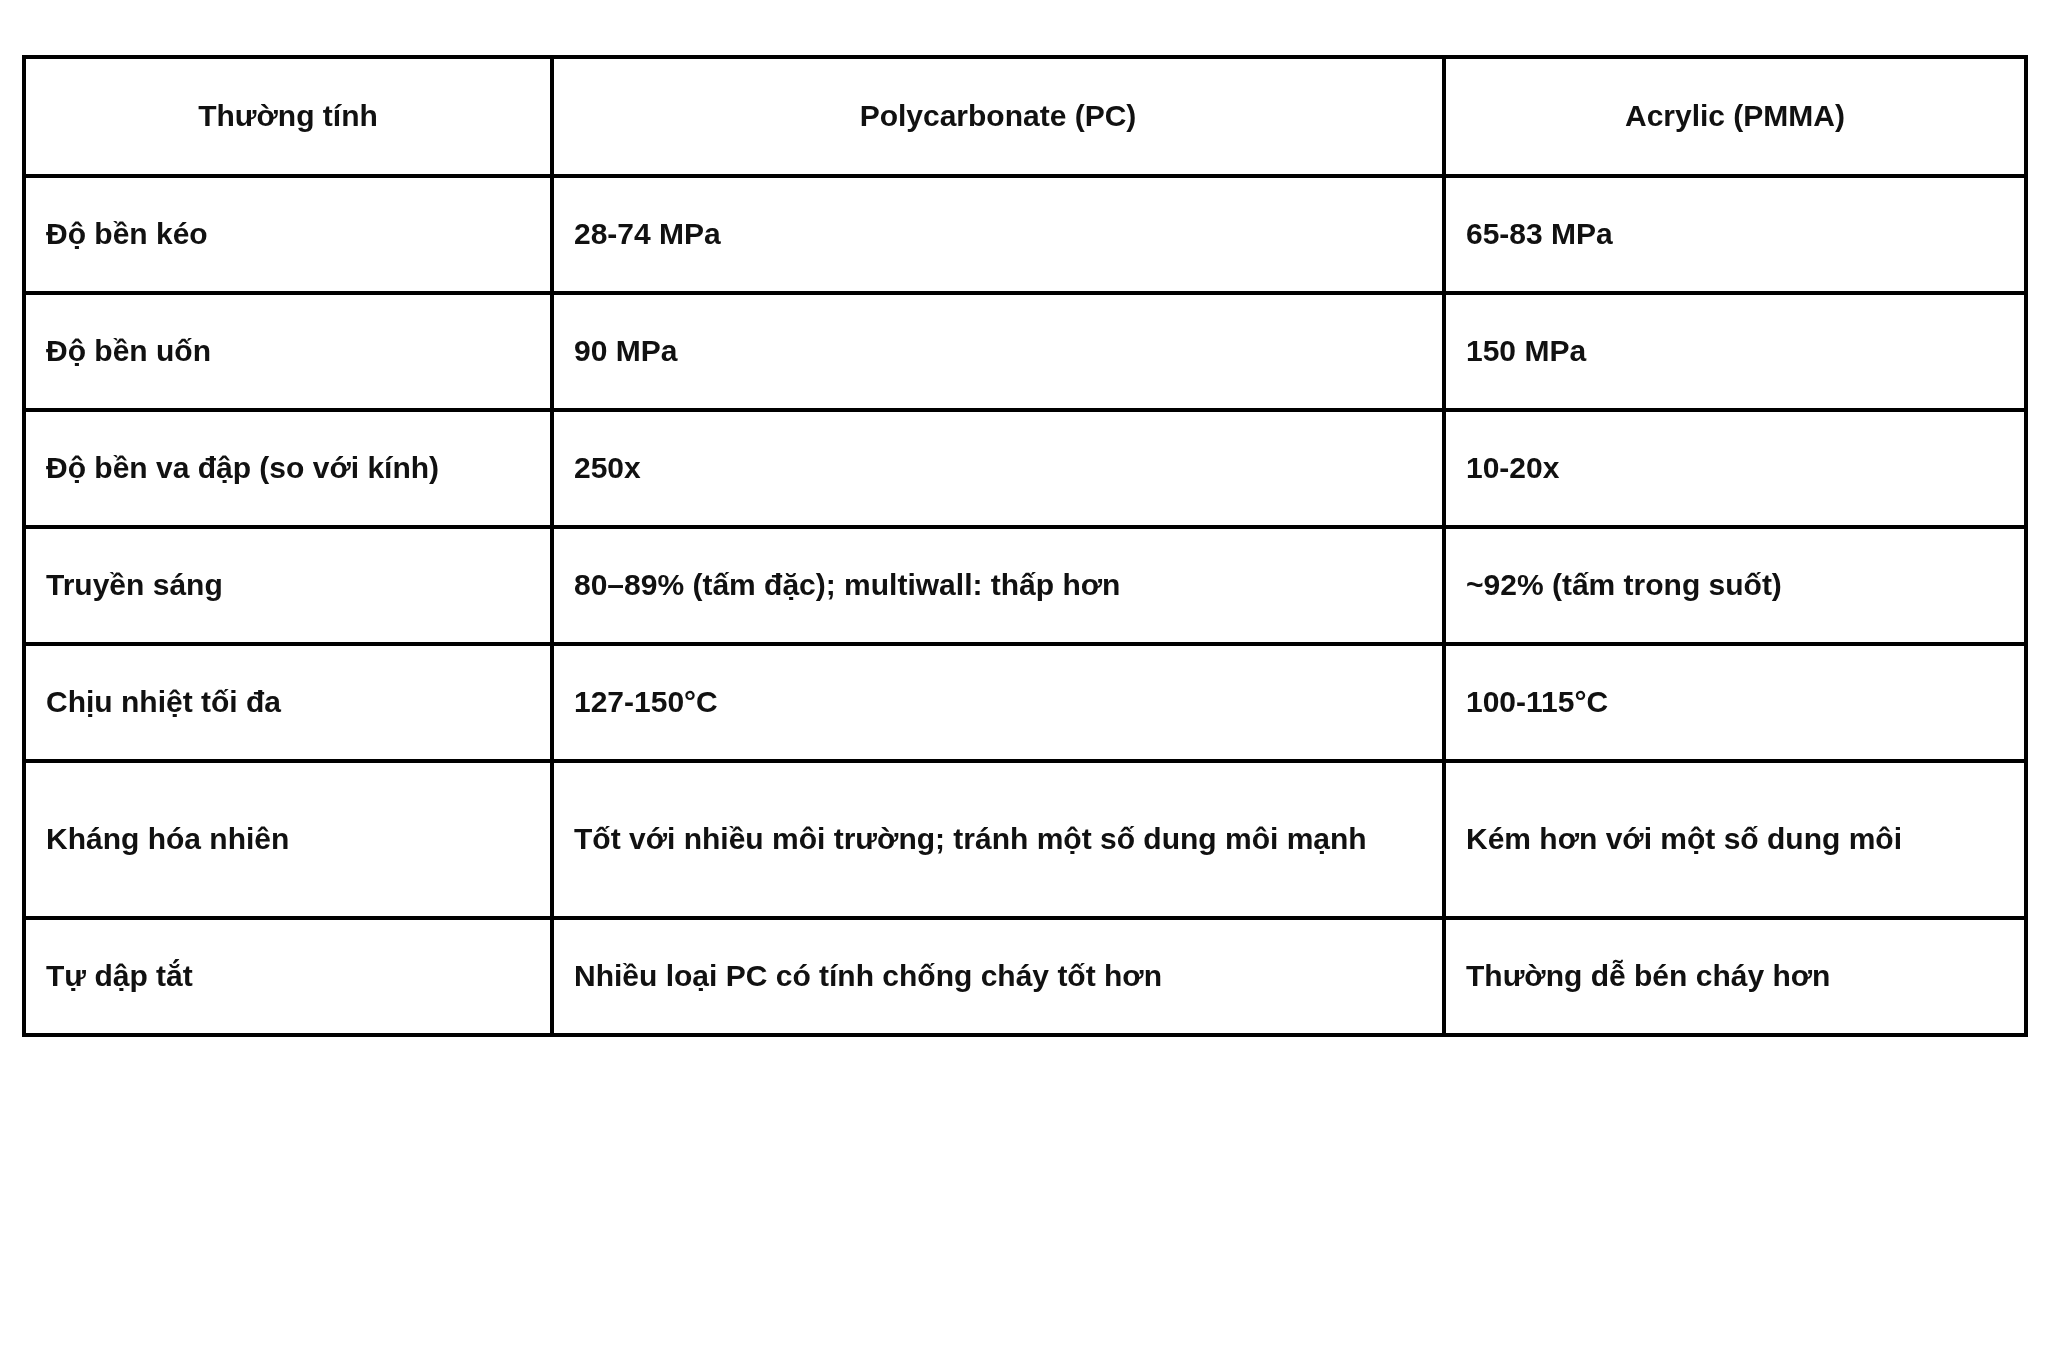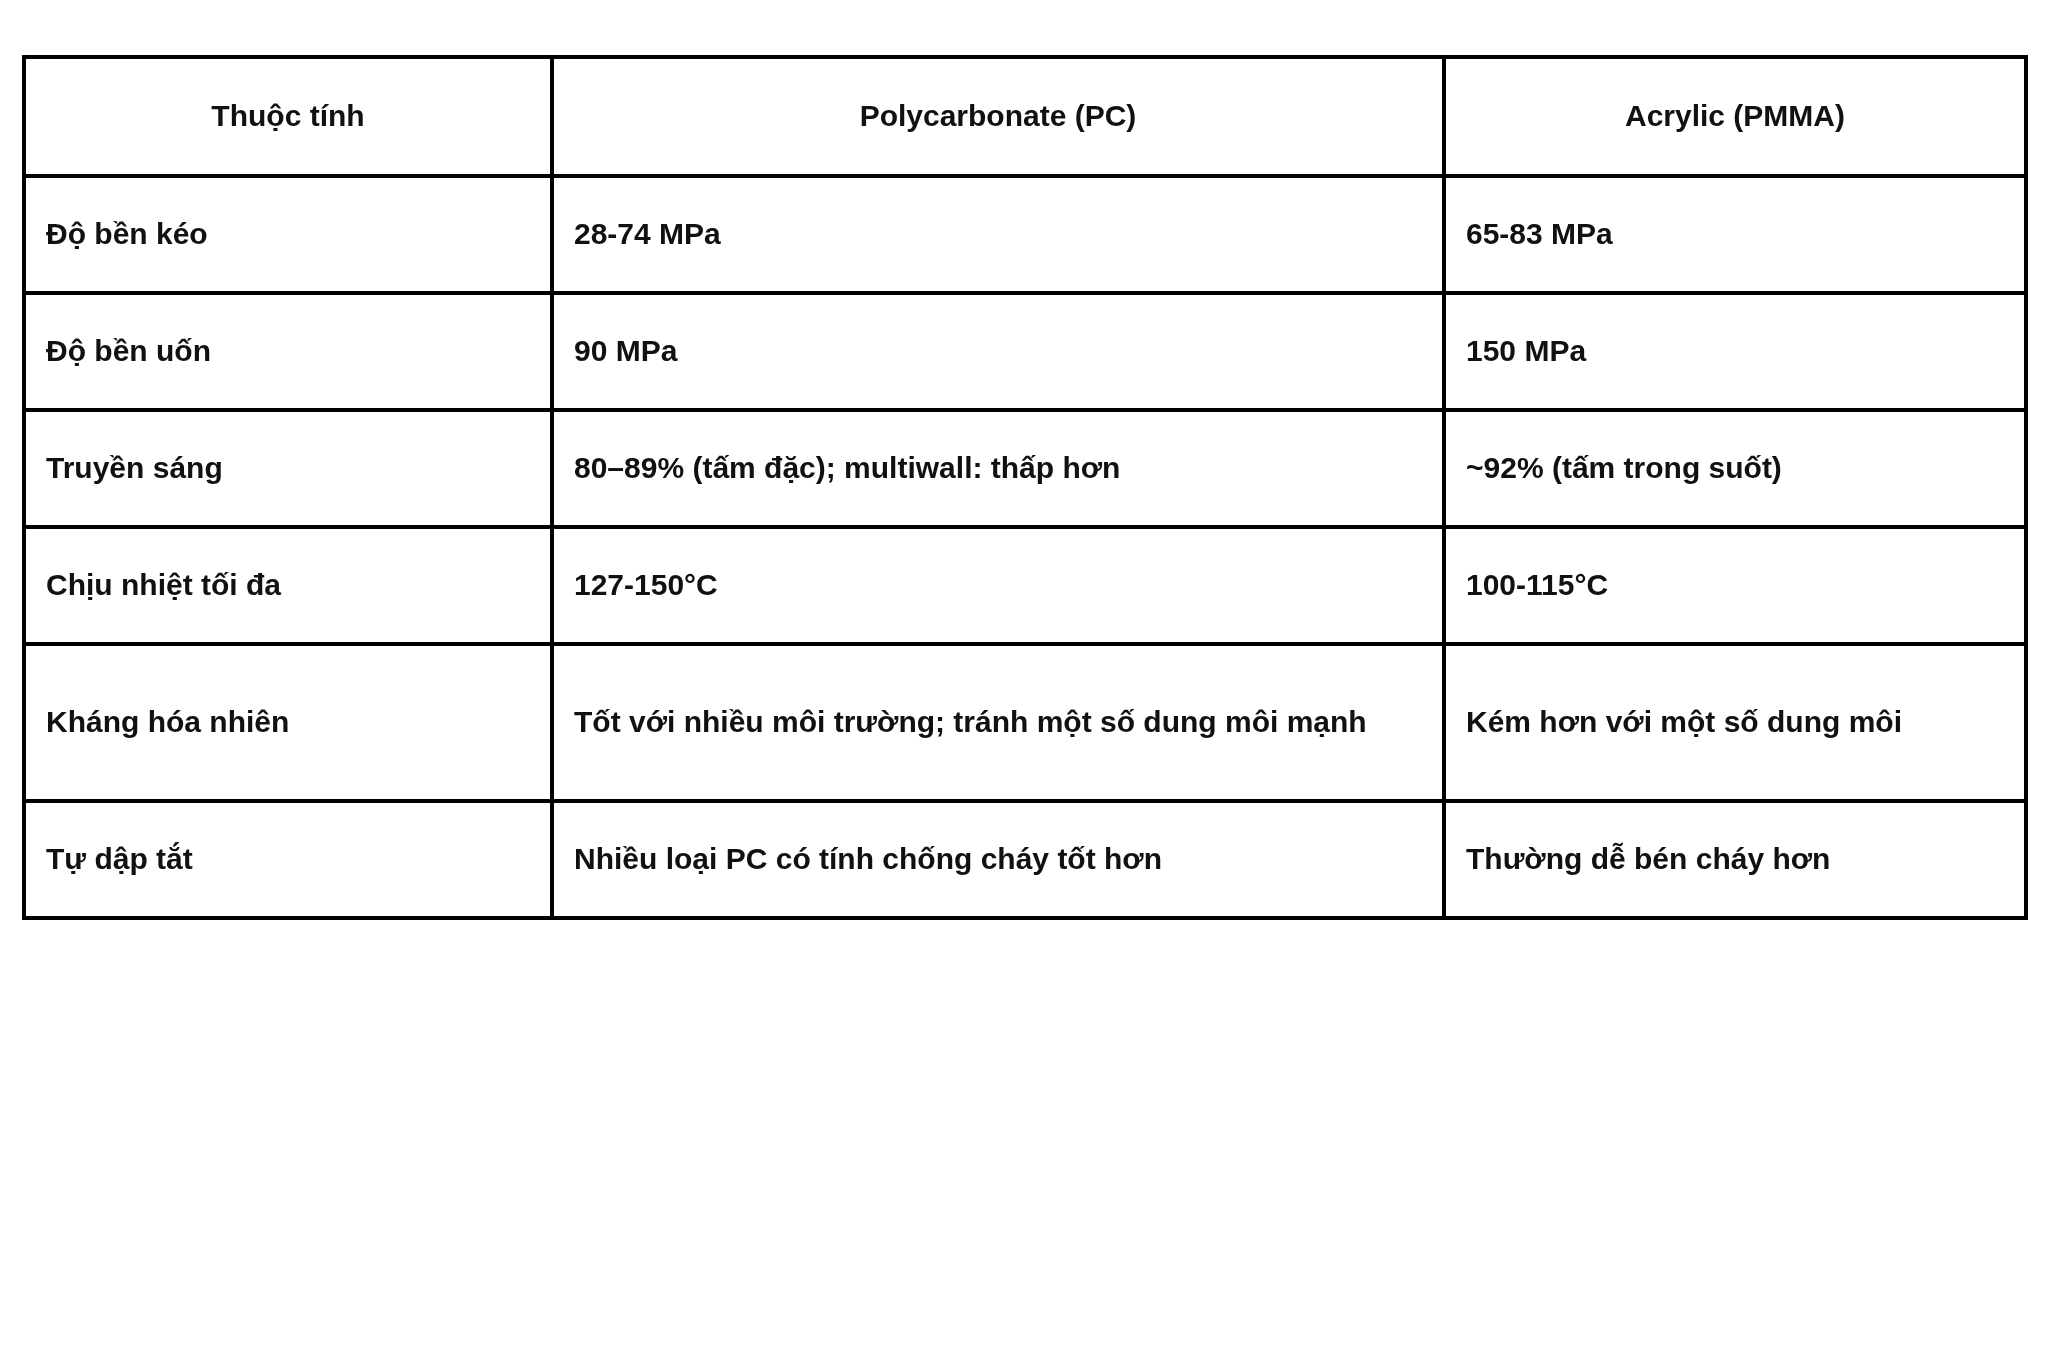--- a/index.html
+++ b/index.html
@@ -54,35 +54,40 @@
 <body>
 
 <table class="comparison-table">
   <colgroup>
     <col class="c1">
       <col class="c2">
       <col class="c3">
   </colgroup>
   <thead>
     <tr>
-      <th>Thuộc tính</th>
+      <th>Thường tính</th>
       <th>Polycarbonate (PC)</th>
       <th>Acrylic (PMMA)</th>
     </tr>
   </thead>
   <tbody>
     <tr>
       <td>Độ bền kéo</td>
       <td>28-74 MPa</td>
       <td>65-83 MPa</td>
     </tr>
     <tr>
       <td>Độ bền uốn</td>
       <td>90 MPa</td>
       <td>150 MPa</td>
+    </tr>
+    <tr>
+      <td>Độ bền va đập (so với kính)</td>
+      <td>250x</td>
+      <td>10-20x</td>
     </tr>
     <tr>
       <td>Truyền sáng</td>
       <td>80–89% (tấm đặc); multiwall: thấp hơn</td>
       <td>~92% (tấm trong suốt)</td>
     </tr>
     <tr>
       <td>Chịu nhiệt tối đa</td>
       <td>127-150°C</td>
       <td>100-115°C</td>

